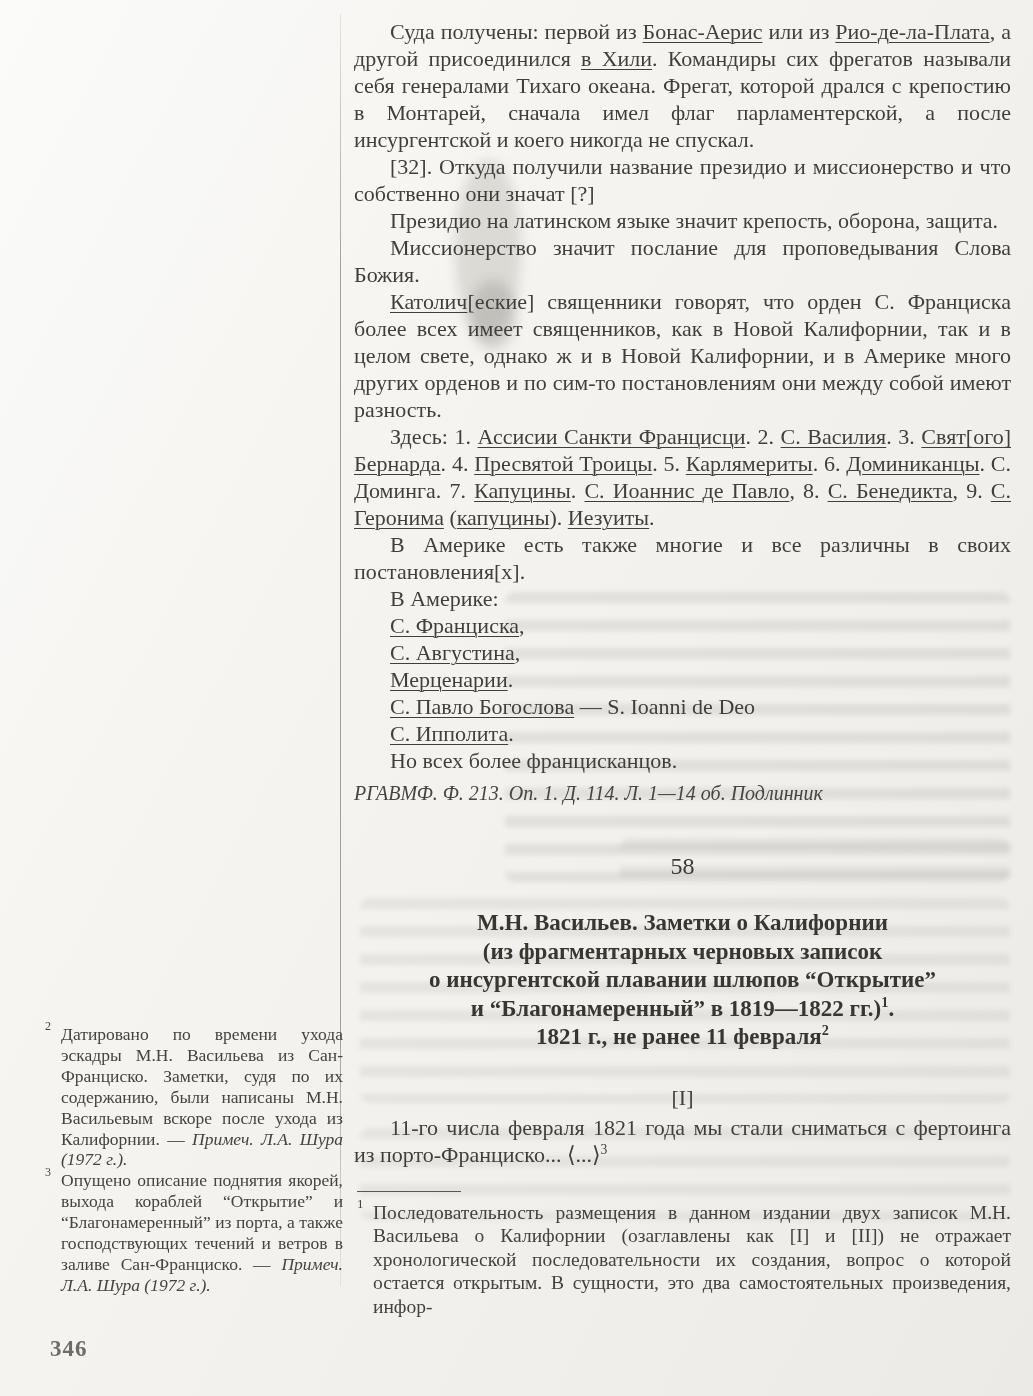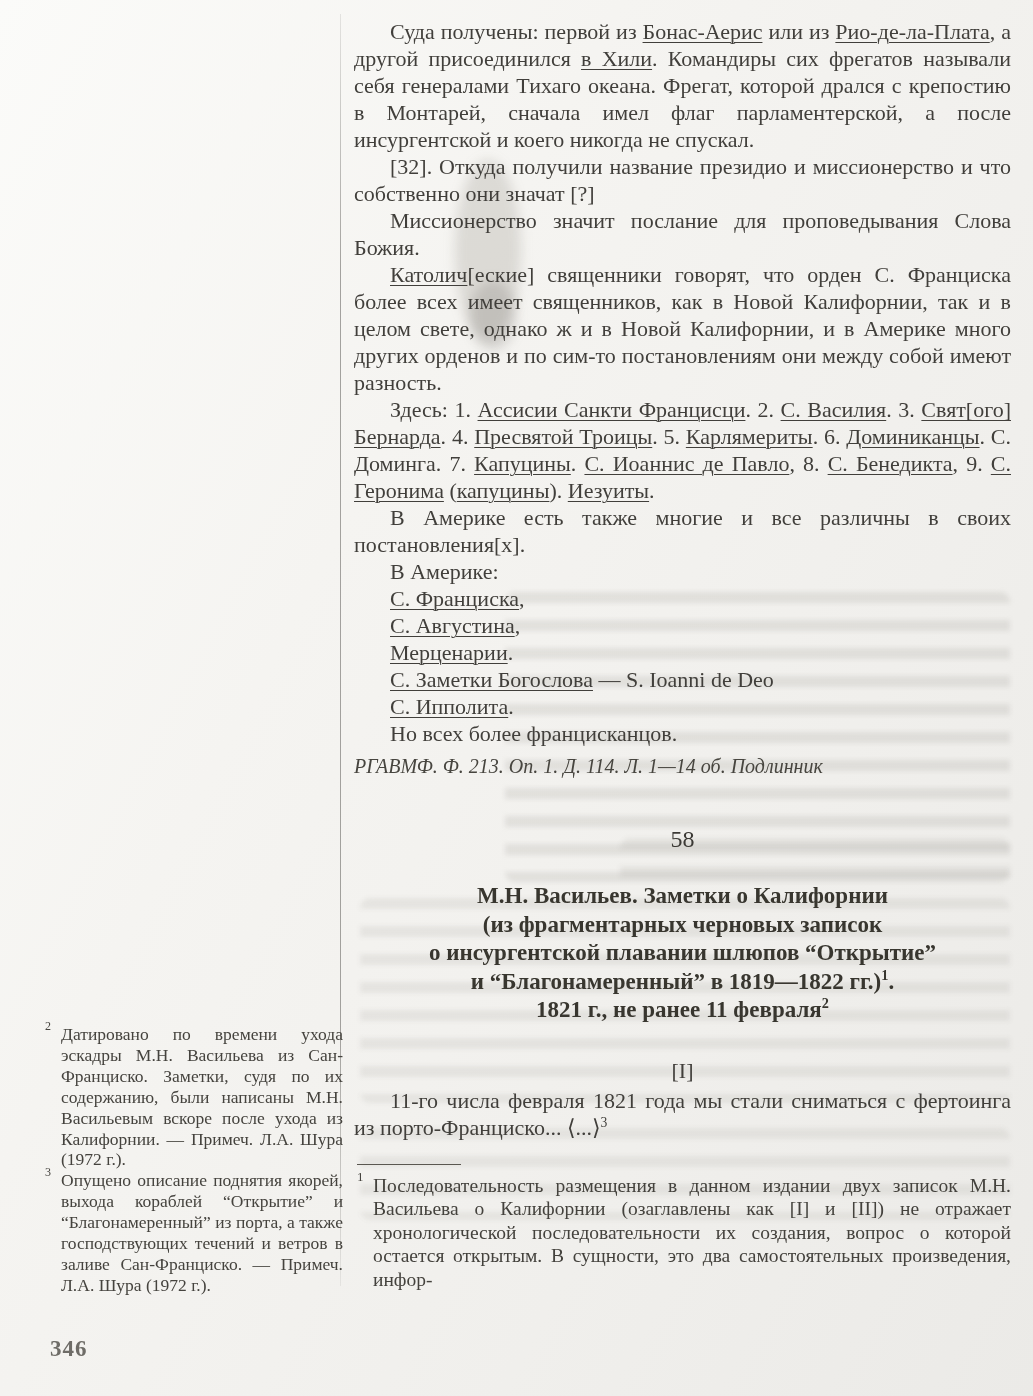--- a/index.html
+++ b/index.html
@@ -36,21 +36,21 @@
   }
   .main-col{
     position:absolute;left:354px;top:18px;width:657px;
     font-size:22px;line-height:27px;
     z-index:2;
   }
   .main-col p{margin:0;}
   .j{text-align:justify;}
   .ind{text-indent:36px;}
   .u{text-decoration:underline;text-underline-offset:3px;text-decoration-thickness:1.3px;}
-  .i{margin-top:12px;}
+  .i{font-style:italic;margin-top:12px;}
   sup{font-size:0.62em;vertical-align:super;line-height:0;}
   .source{
     font-style:italic;font-size:20px;line-height:25px;
     margin-top:7px !important;color:#47453f;
   }
   .docnum{
     text-align:center;font-weight:normal;font-size:24px;
     margin-top:47px;color:#3c3a36;
   }
   .title{
@@ -92,30 +92,31 @@
   <div class="ghost" style="left:360px;top:898px;width:650px;height:205px;opacity:.8;"></div>
   <div class="ghost" style="left:360px;top:1128px;width:650px;height:92px;opacity:.75;"></div>
   <div class="ghost" style="left:620px;top:838px;width:390px;height:48px;opacity:.8;"></div>
   <div class="smudge" style="left:455px;top:160px;width:66px;height:180px;"></div>
   <div class="smudge" style="left:470px;top:280px;width:46px;height:70px;background:rgba(105,101,95,0.22);"></div>
 
   <div class="main-col">
 
     <p class="j ind"><span>Суда получены: первой из </span><span class="u">Бонас-Аерис</span><span> или из </span><span class="u">Рио-де-ла-Плата</span><span>, а другой присоединился </span><span class="u">в Хили</span><span>. Командиры сих фрегатов называли себя генералами Тихаго океана. Фрегат, которой дрался с крепостию в Монтарей, сначала имел флаг парламентерской, а после инсургентской и коего никогда не спускал.</span></p>
     <p class="j ind">[32]. Откуда получили название президио и миссионерство и что собственно они значат [?]</p>
+    <p class="j ind">Президио на латинском языке значит крепость, оборона, защита.</p>
     <p class="j ind">Миссионерство значит послание для проповедывания Слова Божия.</p>
     <p class="j ind"><span class="u">Католич</span><span>[еские] священники говорят, что орден С. Франциска более всех имеет священников, как в Новой Калифорнии, так и в целом свете, однако ж и в Новой Калифорнии, и в Америке много других орденов и по сим-то постановлениям они между собой имеют разность.</span></p>
     <p class="j ind"><span>Здесь: 1. </span><span class="u">Ассисии Санкти Францисци</span><span>. 2. </span><span class="u">С. Василия</span><span>. 3. </span><span class="u">Свят[ого] Бернарда</span><span>. 4. </span><span class="u">Пресвятой Троицы</span><span>. 5. </span><span class="u">Карлямериты</span><span>. 6. </span><span class="u">Доминиканцы</span><span>. С. Доминга. 7. </span><span class="u">Капуцины</span><span>. </span><span class="u">С. Иоаннис де Павло</span><span>, 8. </span><span class="u">С. Бенедикта</span><span>, 9. </span><span class="u">С. Геронима</span><span> (</span><span class="u">капуцины</span><span>). </span><span class="u">Иезуиты</span><span>.</span></p>
     <p class="j ind">В Америке есть также многие и все различны в своих постановления[х].</p>
 
     <p class="ind">В Америке:</p>
     <p class="ind"><span class="u">С. Франциска</span><span>,</span></p>
     <p class="ind"><span class="u">С. Августина</span><span>,</span></p>
     <p class="ind"><span class="u">Мерценарии</span><span>.</span></p>
-    <p class="ind"><span class="u">С. Заметки Богослова</span><span> — S. Ioanni de Deo</span></p>
+    <p class="ind"><span class="u">С. Павло Богослова</span><span> — S. Ioanni de Deo</span></p>
     <p class="ind"><span class="u">С. Ипполита</span><span>.</span></p>
     <p class="ind">Но всех более францисканцов.</p>
 
     <p class="source">РГАВМФ. Ф. 213. Оп. 1. Д. 114. Л. 1—14 об. Подлинник</p>
 
     <div class="docnum">58</div>
 
     <div class="title">
       <div>М.Н. Васильев. Заметки о Калифорнии</div>
       <div>(из фрагментарных черновых записок</div>

